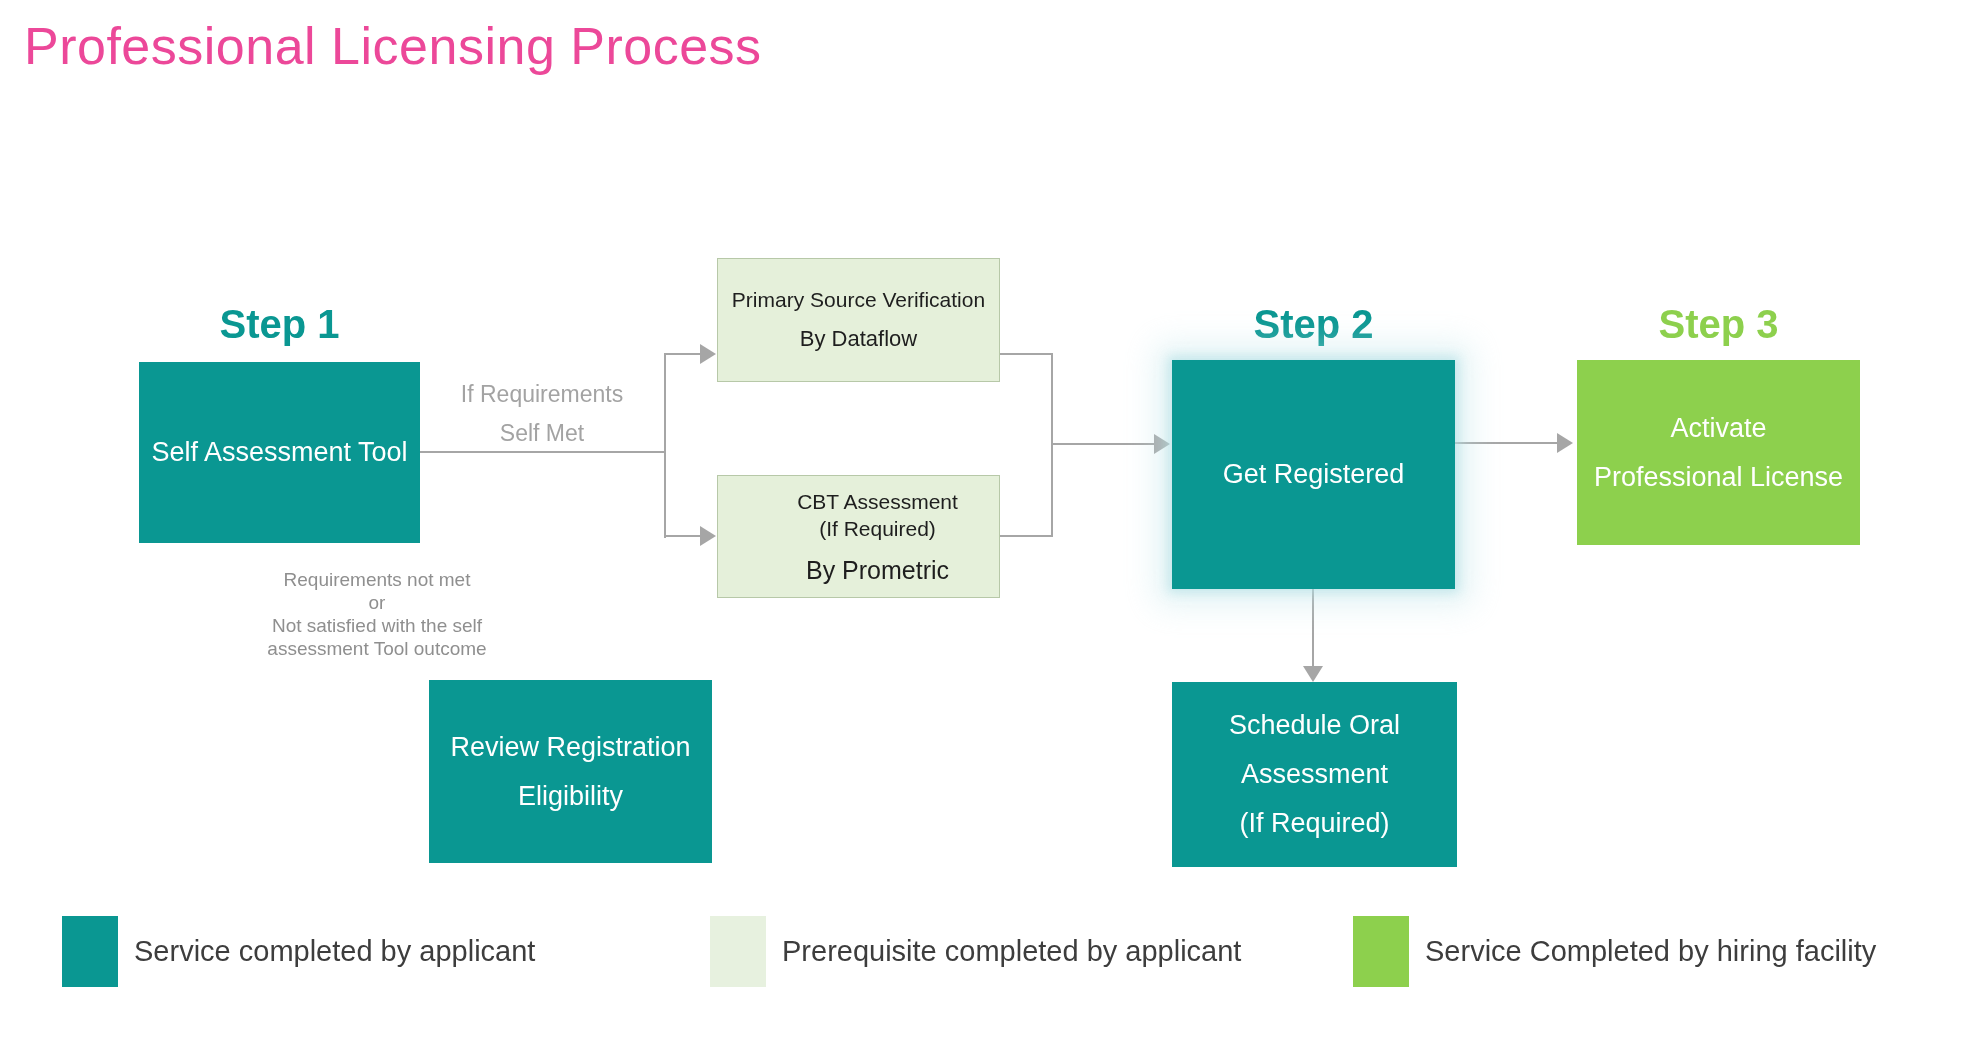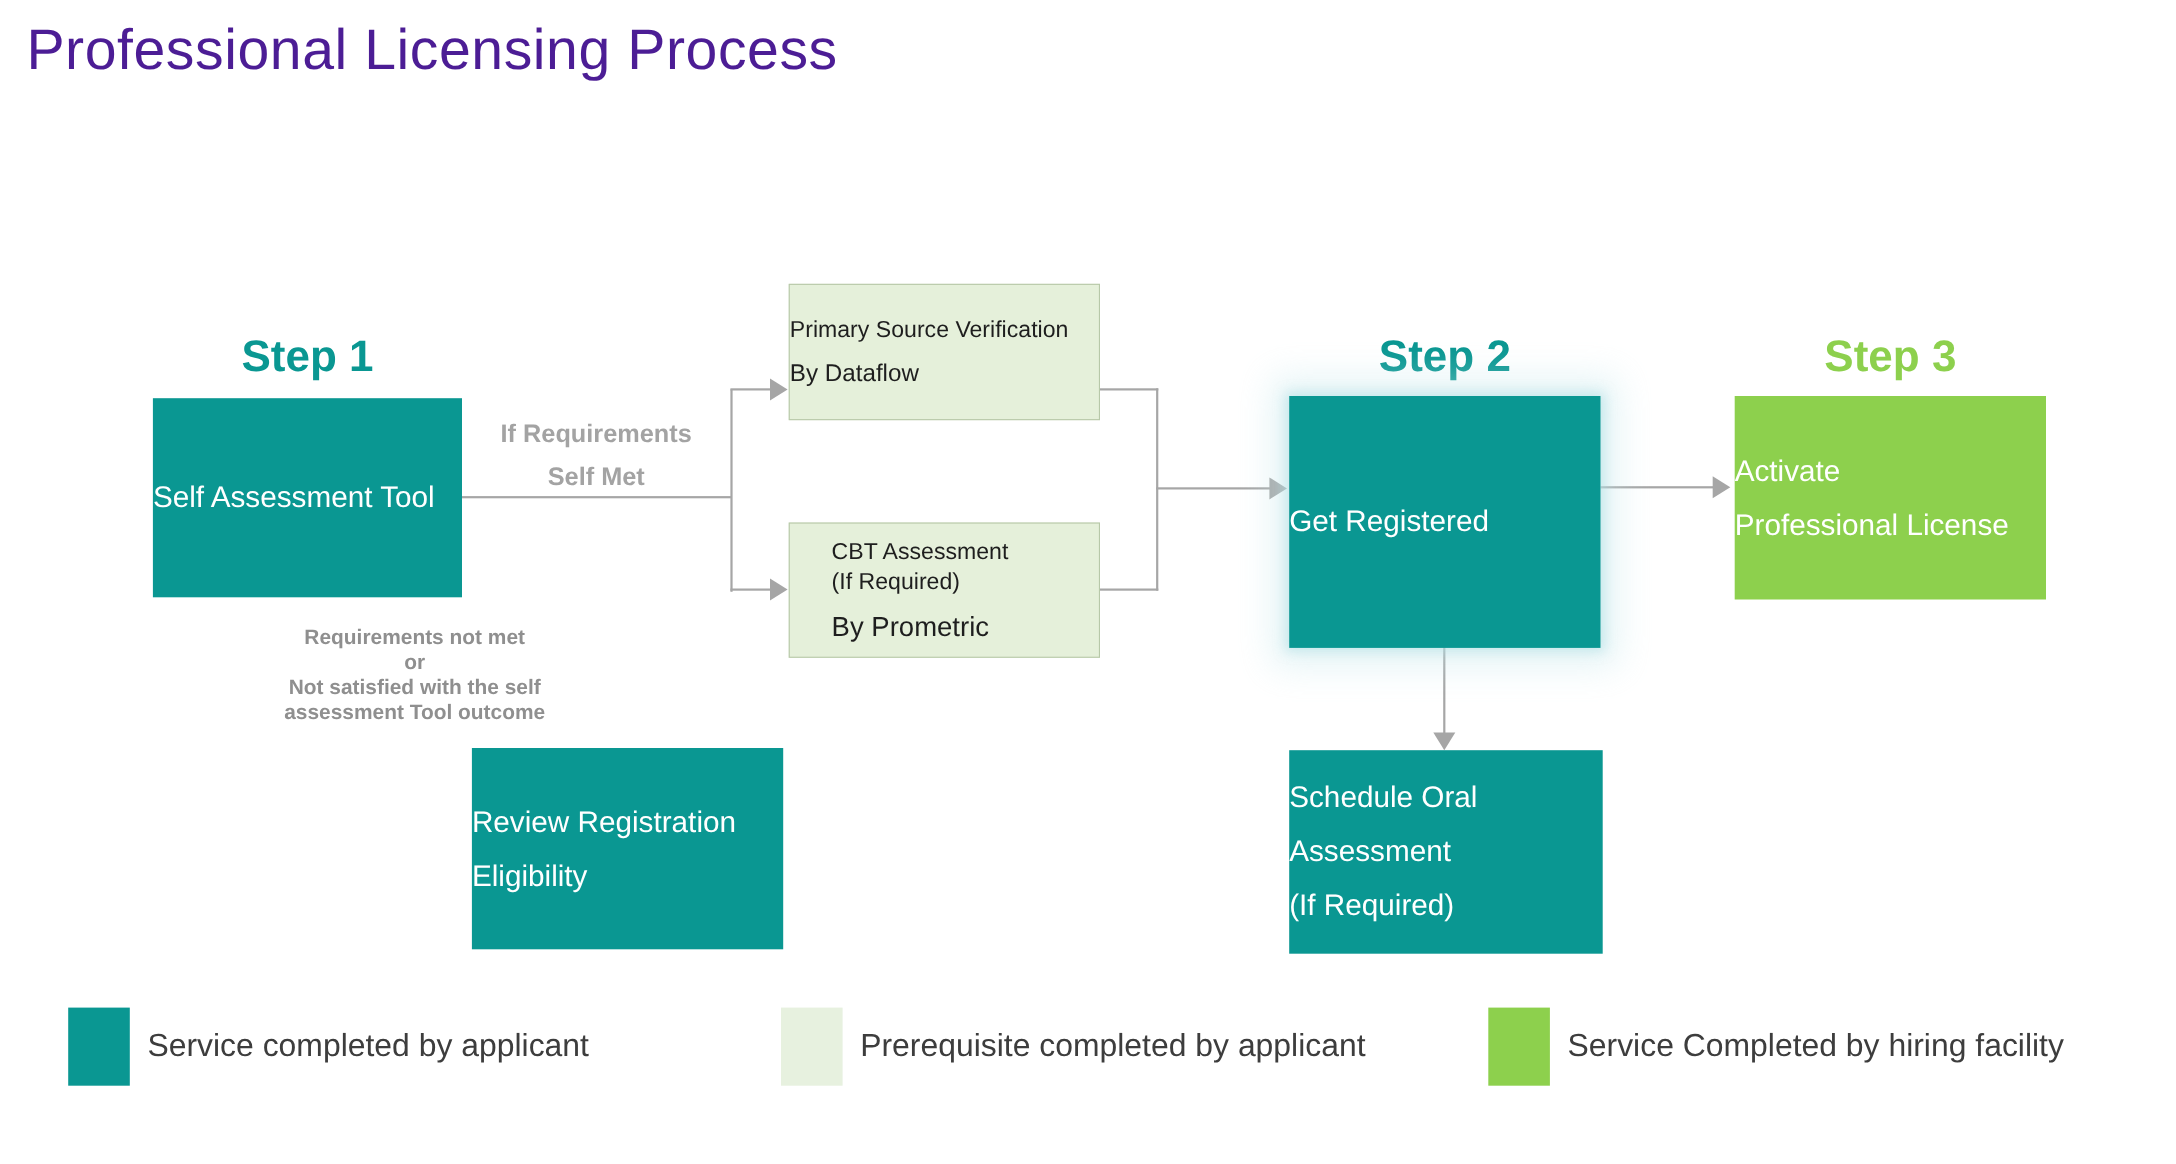--- a/index.html
+++ b/index.html
@@ -9,35 +9,35 @@
     font-family: "Liberation Sans", sans-serif;
   }
   .canvas {
     position: relative;
     width: 1978px; height: 1058px;
     background: #ffffff;
     overflow: hidden;
   }
   .title {
     position: absolute; left: 24px; top: 16px;
-    font-size: 52px; font-weight: 400; color: #4c1d95;
+    font-size: 52px; font-weight: 400; color: #ec4899;
     letter-spacing: 0.5px;
   }
   .step-label {
     position: absolute;
     font-size: 40px; font-weight: 700;
     text-align: center;
   }
   .step-teal { color: #0a9792; }
   .step-green { color: #8dd04d; }
 
   .box {
     position: absolute;
     display: flex; flex-direction: column;
-    align-items: flex-start; justify-content: center;
+    align-items: center; justify-content: center;
     text-align: center;
     box-sizing: border-box;
   }
   .box-teal {
     background: #0a9792;
     color: #ffffff;
     font-size: 27px;
     line-height: 49px;
   }
   .box-green {
@@ -70,21 +70,21 @@
     border-left: 16px solid #a6a6a6;
   }
   .ah-down {
     position: absolute; width: 0; height: 0;
     border-left: 10px solid transparent;
     border-right: 10px solid transparent;
     border-top: 16px solid #a6a6a6;
   }
 
   .note {
-    position: absolute; text-align: center; font-weight: bold;
+    position: absolute; text-align: center;
   }
   .note-met {
     left: 420px; top: 375px; width: 244px;
     font-size: 23px; line-height: 39px; color: #a3a3a3;
   }
   .note-notmet {
     left: 212px; top: 568px; width: 330px;
     font-size: 19px; line-height: 23px; color: #8f8f8f;
   }
 

